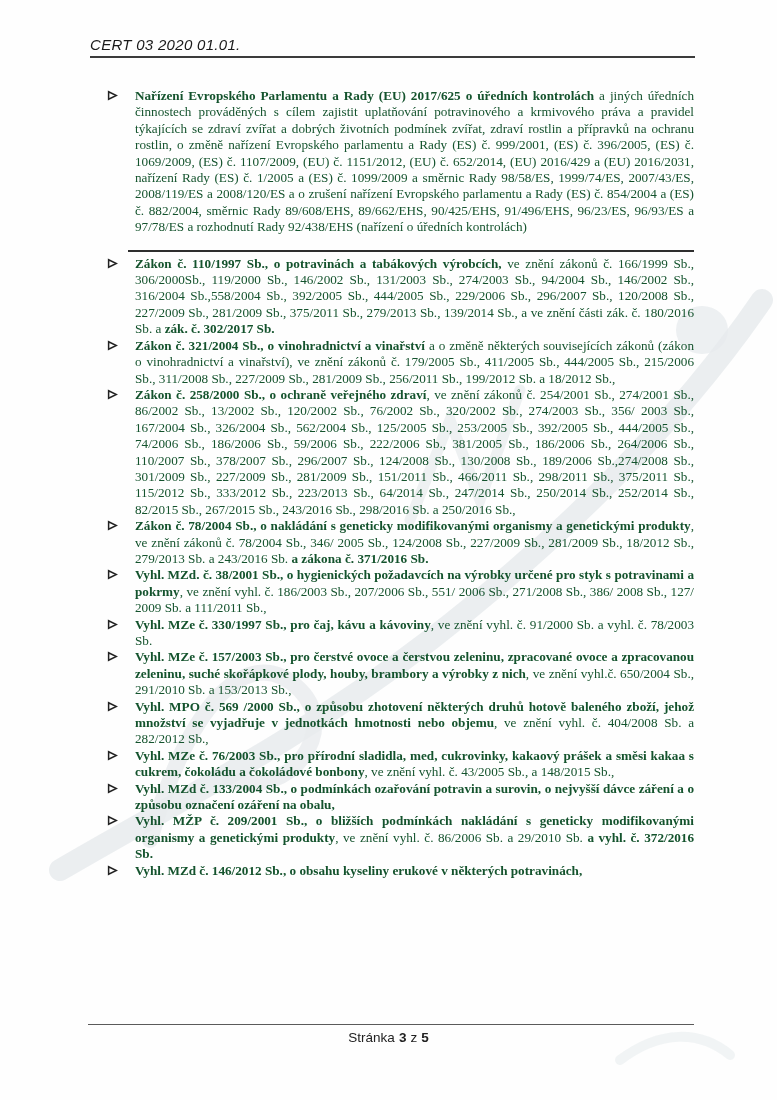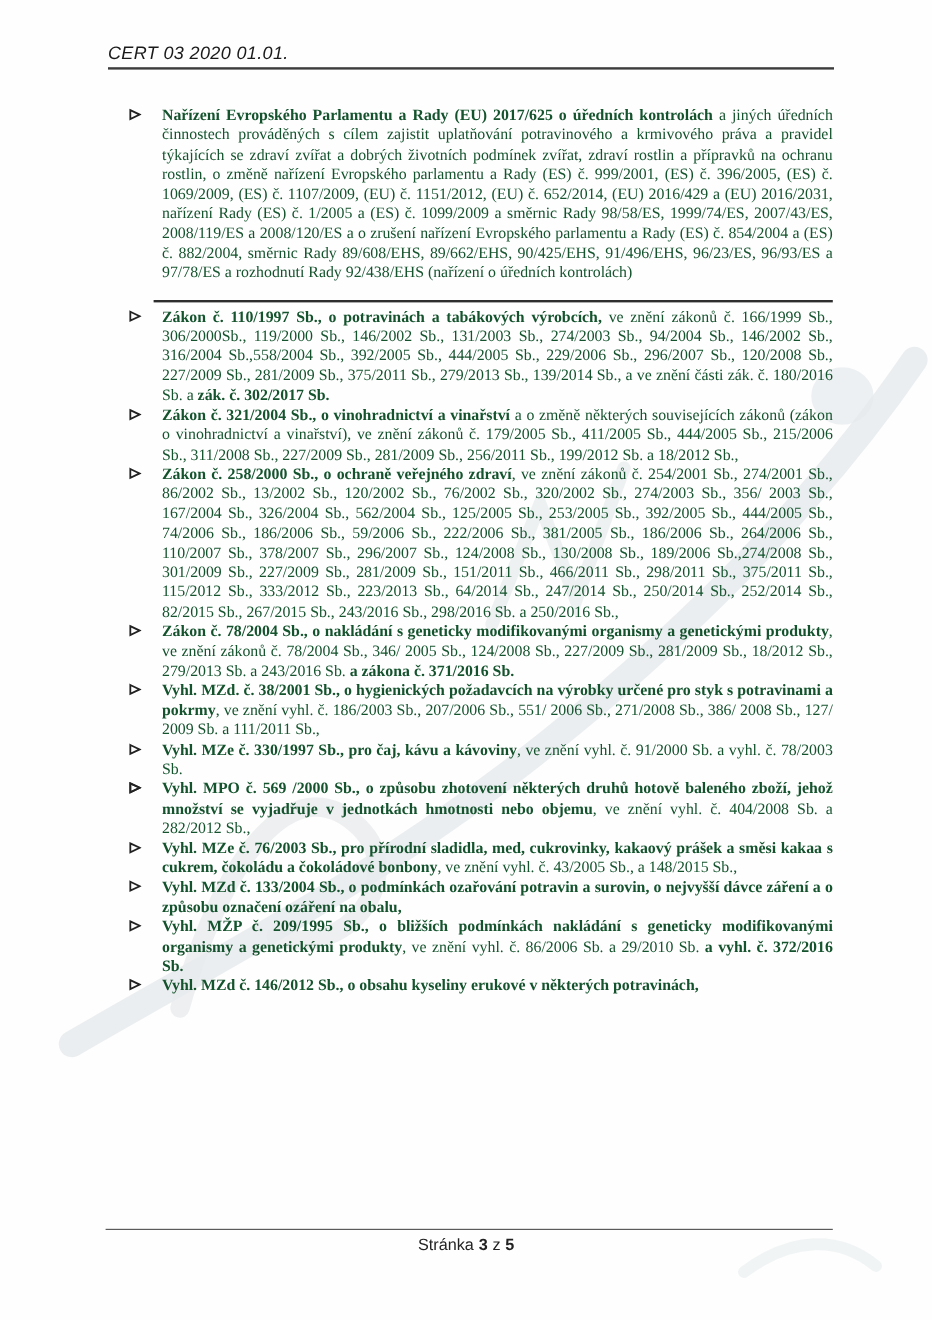--- a/index.html
+++ b/index.html
@@ -106,41 +106,41 @@
           </span><span><b>Vyhl. MZd. č. 38/2001 Sb., o hygienických požadavcích na výrobky určené pro styk s potravinami a pokrmy</b><span>, ve znění vyhl. č. 186/2003 Sb., 207/2006 Sb., 551/ 2006 Sb., 271/2008 Sb., 386/ 2008 Sb., 127/ 2009 Sb. a 111/2011 Sb.,</span></span></div>
         <div class="doc-item"><span class="marker">
             <svg width="11" height="11" viewBox="0 0 11 11">
               <path d="M1.6 1.8 L9.4 5.5 L1.6 9.2 Z" fill="none" stroke="#222" stroke-width="1.5" stroke-linejoin="miter"></path>
             </svg>
           </span><span><b>Vyhl. MZe č. 330/1997 Sb., pro čaj, kávu a kávoviny</b><span>, ve znění vyhl. č. 91/2000 Sb. a vyhl. č. 78/2003 Sb.</span></span></div>
         <div class="doc-item"><span class="marker">
             <svg width="11" height="11" viewBox="0 0 11 11">
               <path d="M1.6 1.8 L9.4 5.5 L1.6 9.2 Z" fill="none" stroke="#222" stroke-width="1.5" stroke-linejoin="miter"></path>
             </svg>
-          </span></div>
+          </span><span><b>Vyhl. MZe č. 157/2003 Sb., pro čerstvé ovoce a čerstvou zeleninu, zpracované ovoce a zpracovanou zeleninu, suché skořápkové plody, houby, brambory a výrobky z nich</b><span>, ve znění vyhl.č. 650/2004 Sb., 291/2010 Sb. a 153/2013 Sb.,</span></span></div>
         <div class="doc-item"><span class="marker">
             <svg width="11" height="11" viewBox="0 0 11 11">
               <path d="M1.6 1.8 L9.4 5.5 L1.6 9.2 Z" fill="none" stroke="#222" stroke-width="1.5" stroke-linejoin="miter"></path>
             </svg>
           </span><span><b>Vyhl. MPO č. 569 /2000 Sb., o způsobu zhotovení některých druhů hotově baleného zboží, jehož množství se vyjadřuje v jednotkách hmotnosti nebo objemu</b><span>, ve znění vyhl. č. 404/2008 Sb. a 282/2012 Sb.,</span></span></div>
         <div class="doc-item"><span class="marker">
             <svg width="11" height="11" viewBox="0 0 11 11">
               <path d="M1.6 1.8 L9.4 5.5 L1.6 9.2 Z" fill="none" stroke="#222" stroke-width="1.5" stroke-linejoin="miter"></path>
             </svg>
           </span><span><b>Vyhl. MZe č. 76/2003 Sb., pro přírodní sladidla, med, cukrovinky, kakaový prášek a směsi kakaa s cukrem, čokoládu a čokoládové bonbony</b><span>, ve znění vyhl. č. 43/2005 Sb., a 148/2015 Sb.,</span></span></div>
         <div class="doc-item"><span class="marker">
             <svg width="11" height="11" viewBox="0 0 11 11">
               <path d="M1.6 1.8 L9.4 5.5 L1.6 9.2 Z" fill="none" stroke="#222" stroke-width="1.5" stroke-linejoin="miter"></path>
             </svg>
           </span><span><b>Vyhl. MZd č. 133/2004 Sb., o podmínkách ozařování potravin a surovin, o nejvyšší dávce záření a o způsobu označení ozáření na obalu,</b></span></div>
         <div class="doc-item"><span class="marker">
             <svg width="11" height="11" viewBox="0 0 11 11">
               <path d="M1.6 1.8 L9.4 5.5 L1.6 9.2 Z" fill="none" stroke="#222" stroke-width="1.5" stroke-linejoin="miter"></path>
             </svg>
-          </span><span><b>Vyhl. MŽP č. 209/1995 Sb., o bližších podmínkách nakládání s geneticky modifikovanými organismy a genetickými produkty</b><span>, ve znění vyhl. č. 86/2006 Sb. a 29/2010 Sb. </span><b>a vyhl. č. 372/2016 Sb.</b></span></div>
+          </span><span><b>Vyhl. MŽP č. 209/2001 Sb., o bližších podmínkách nakládání s geneticky modifikovanými organismy a genetickými produkty</b><span>, ve znění vyhl. č. 86/2006 Sb. a 29/2010 Sb. </span><b>a vyhl. č. 372/2016 Sb.</b></span></div>
         <div class="doc-item"><span class="marker">
             <svg width="11" height="11" viewBox="0 0 11 11">
               <path d="M1.6 1.8 L9.4 5.5 L1.6 9.2 Z" fill="none" stroke="#222" stroke-width="1.5" stroke-linejoin="miter"></path>
             </svg>
           </span><span><b>Vyhl. MZd č. 146/2012 Sb., o obsahu kyseliny erukové v některých potravinách,</b></span></div>
       </div>
 
     <div class="footer-rule"></div>
     <div class="footer-text">
       <span>Stránka</span><b>3</b><span>z</span><b>5</b>

